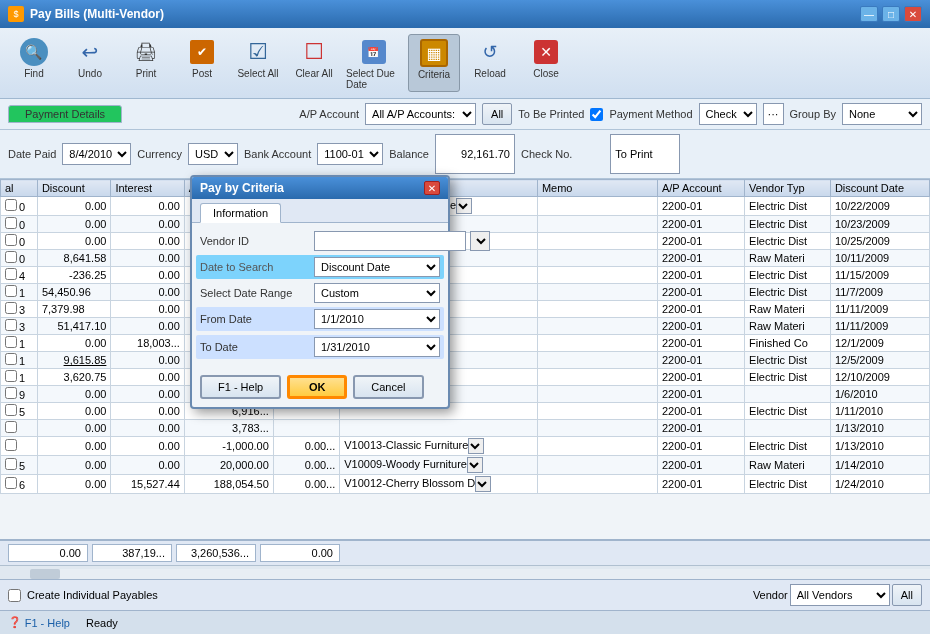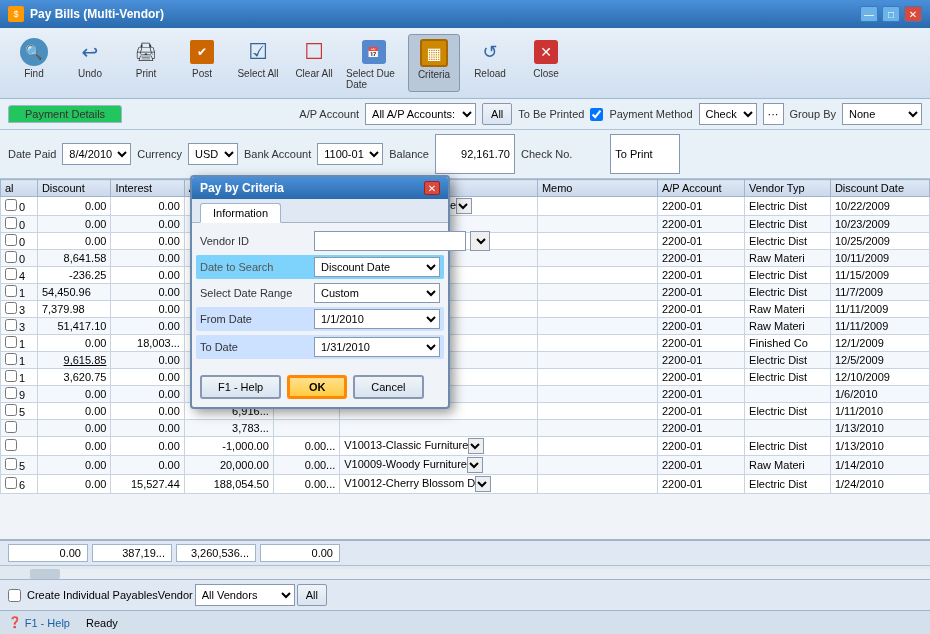--- a/index.html
+++ b/index.html
@@ -155,20 +155,21 @@
       border-top: 1px solid #b0c0d0;
       display: flex;
       align-items: center;
     }
     
     .bottom-bar {
       background: #e0e8f4;
       padding: 4px 8px;
       display: flex;
       align-items: center;
+      justify-content: space-between;
       border-top: 1px solid #a0b4cc;
     }
     
     .status-bar {
       background: #d4e0ec;
       height: 24px;
       display: flex;
       align-items: center;
       padding: 0 8px;
       gap: 16px;

